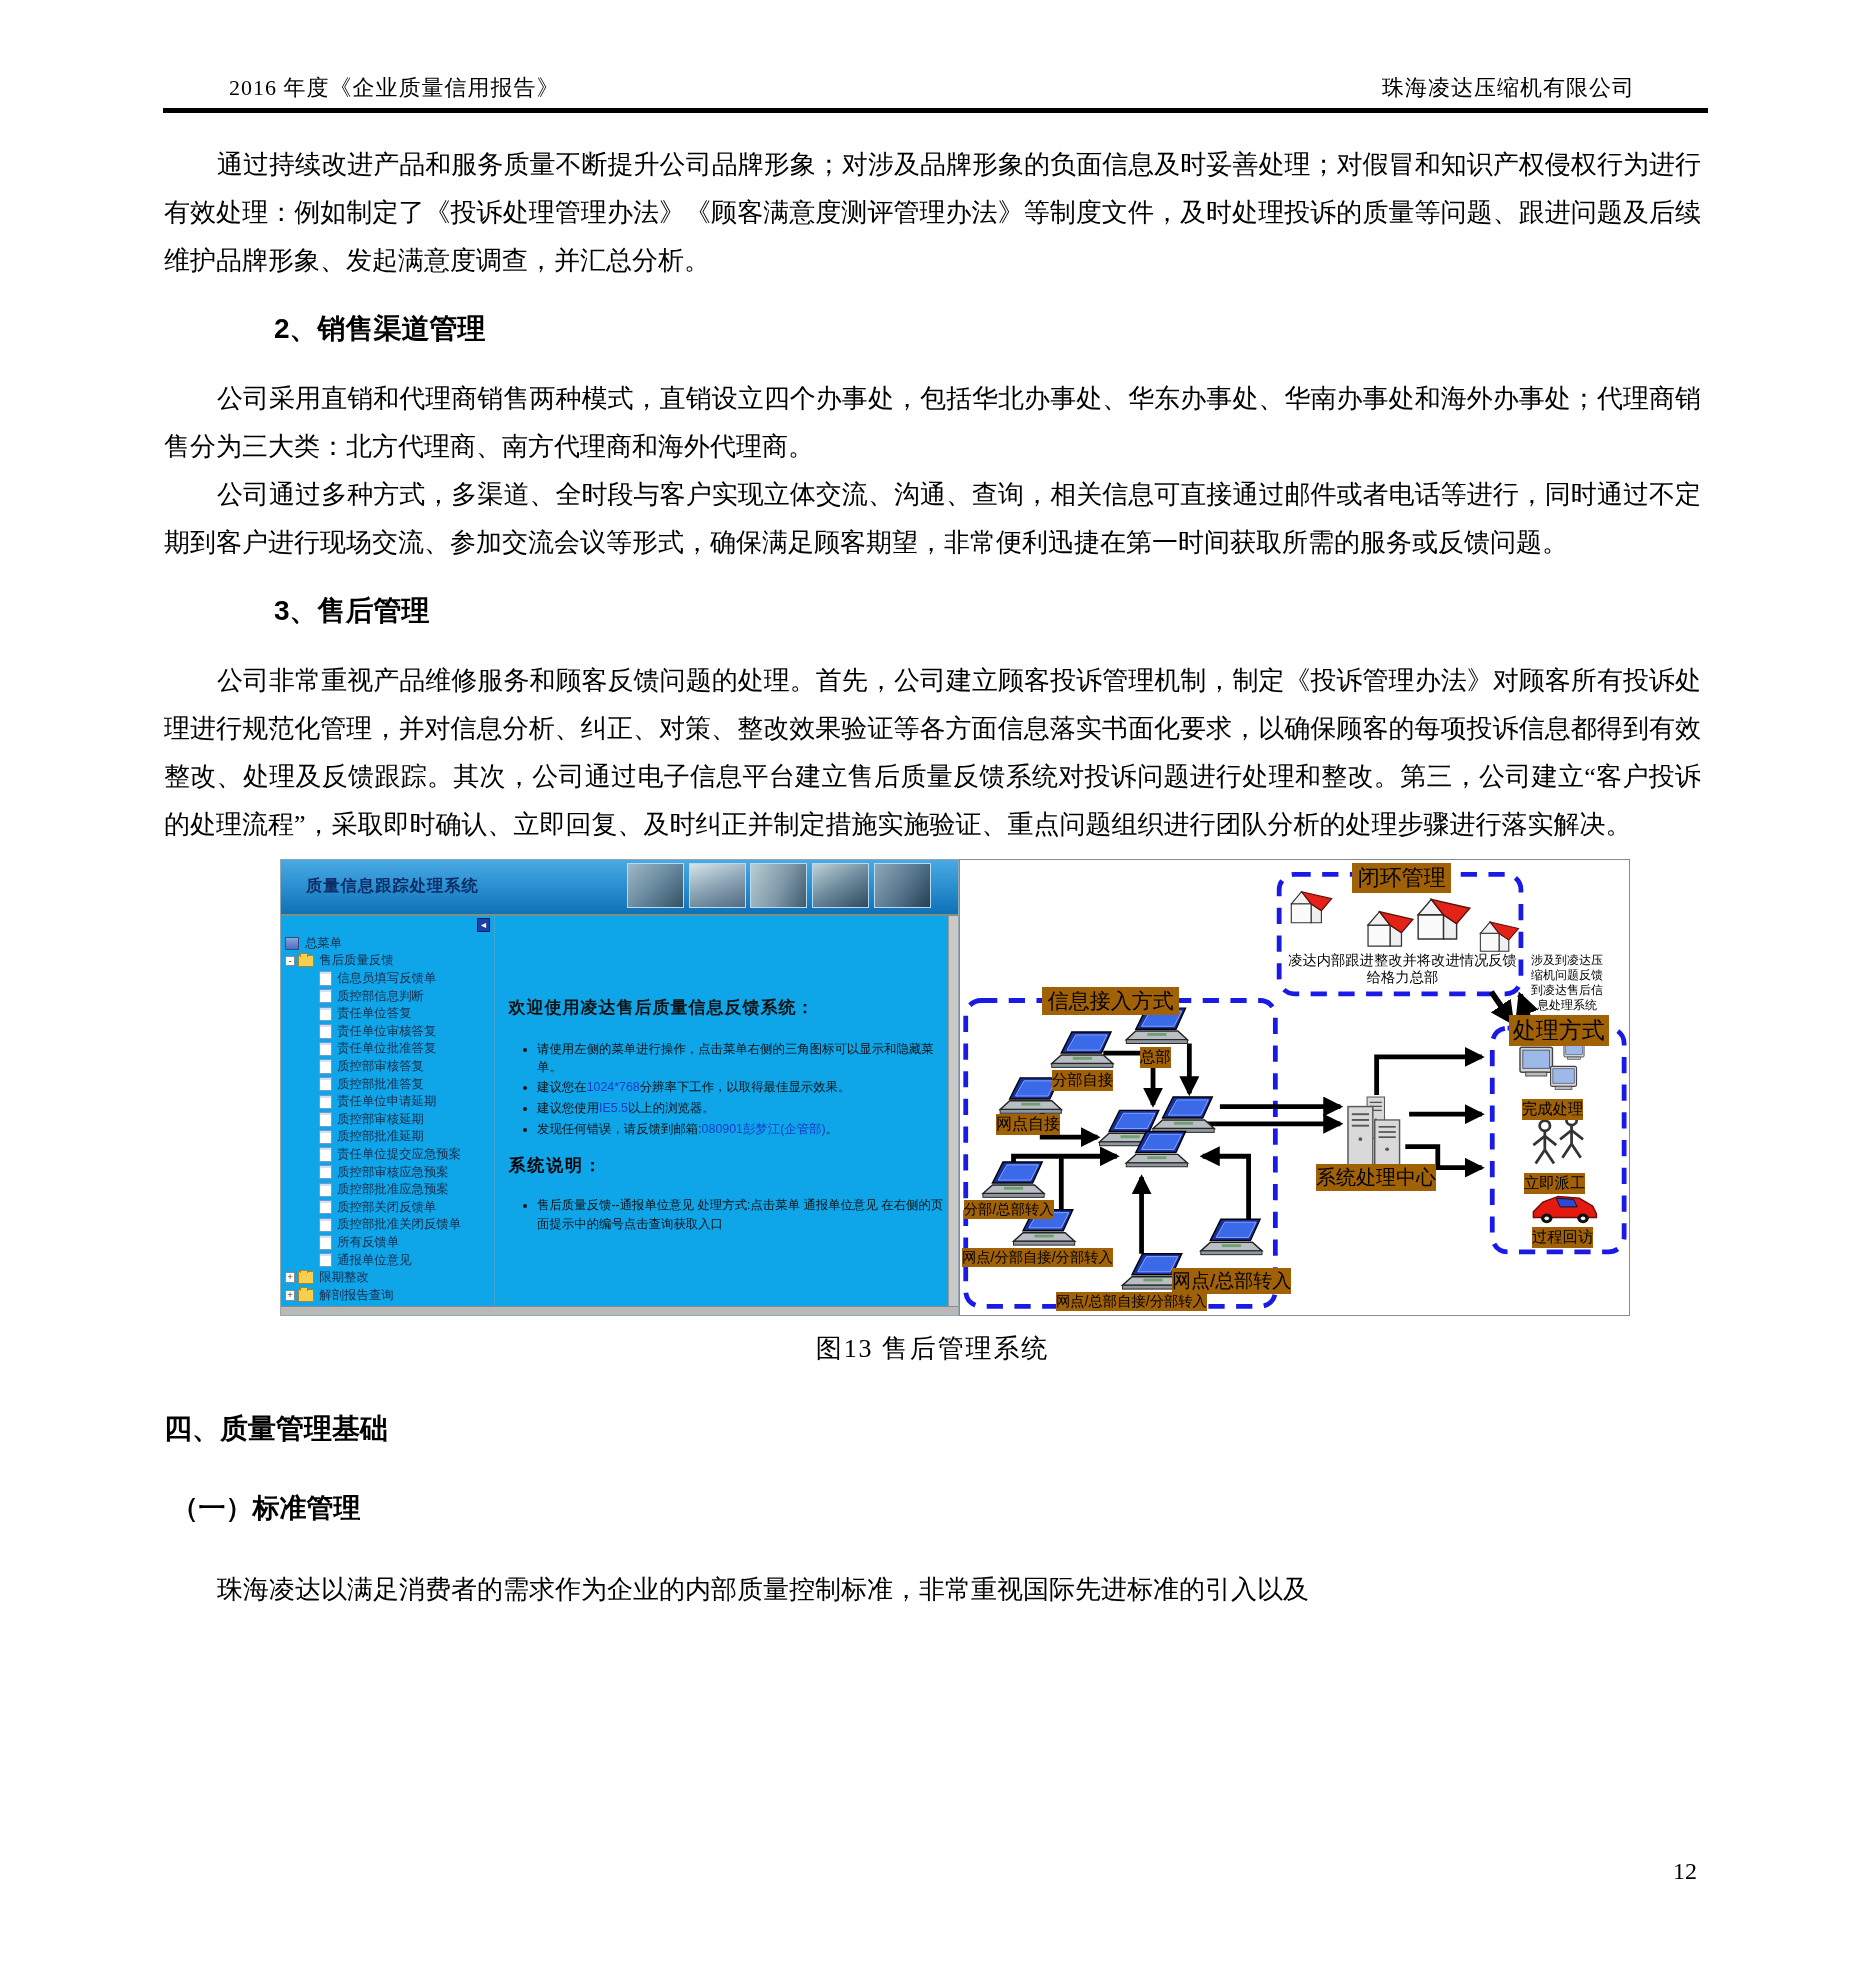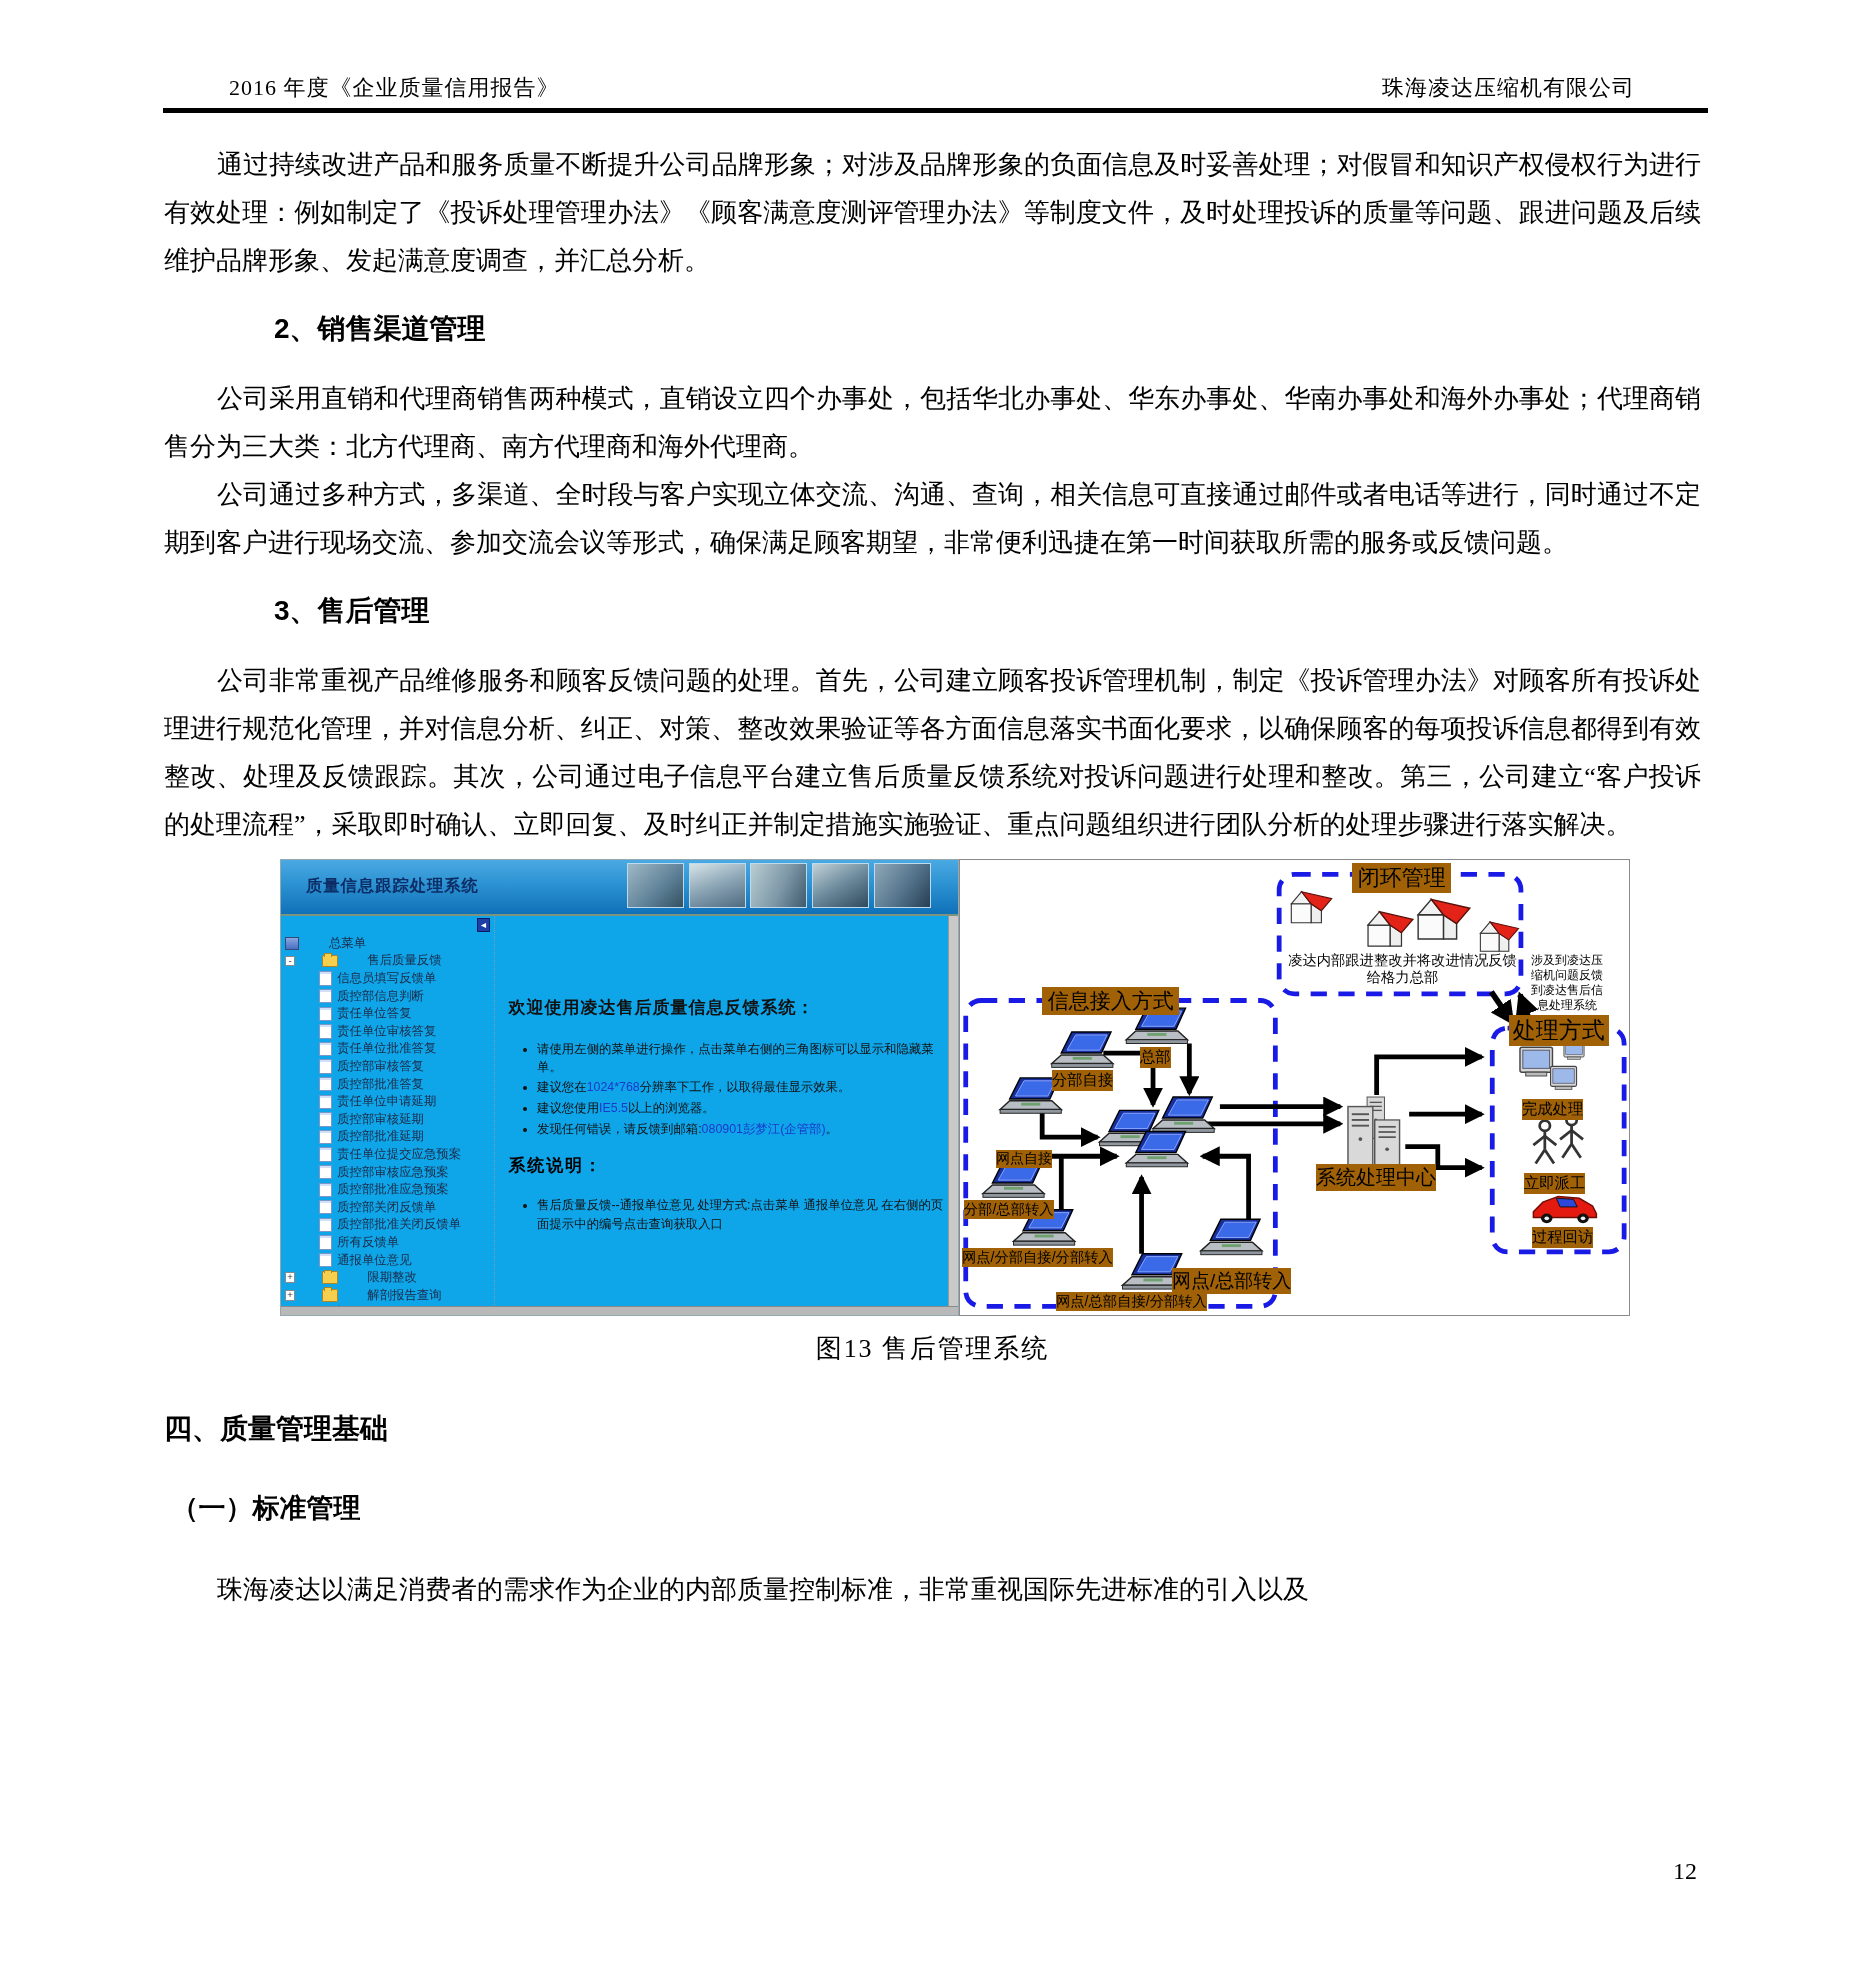--- a/index.html
+++ b/index.html
@@ -35,21 +35,21 @@
   .th2{background:linear-gradient(160deg,#d6e4e8,#8aa4b4 50%,#4f6a80);}
   .th3{background:linear-gradient(115deg,#b9cdd2,#7e98a8 55%,#3e5a6c);}
   .th4{background:linear-gradient(150deg,#c2d2d8,#6c8a9c 50%,#2f4a5c);}
   .th5{background:linear-gradient(125deg,#8fa8b8,#54748c 55%,#263e52);}
   .app-body{position:absolute;top:56px;bottom:7.6px;left:0;right:0;display:flex;overflow:hidden;}
   .tree{width:214px;flex:none;border-right:1px dotted #7aa0b8;box-sizing:border-box;
         padding-top:19px;position:relative;overflow:hidden;}
   .collapse-btn{position:absolute;top:2.9px;right:3.8px;width:13.4px;height:13.4px;background:#1c3fa8;color:#fff;
         font-size:8.6px;line-height:13.4px;text-align:center;border:1px solid #0a1c60;box-sizing:border-box;}
   .trow{display:flex;align-items:center;height:17.6px;font-size:12.4px;color:#1c2a46;white-space:nowrap;}
-  .lv0{padding-left:3.8px;gap:24px;}.lv1{padding-left:21px;}.lv2{padding-left:38px;}
+  .lv0{padding-left:3.8px;}.lv1{padding-left:21px;}.lv2{padding-left:38px;}
   .ebox{flex:none;width:10.5px;height:10.5px;box-sizing:border-box;border:1px solid #8a8a8a;background:#fff;
         font-size:9.6px;line-height:7.6px;text-align:center;color:#333;margin-right:2.9px;}
   .ico-folder{flex:none;width:14.3px;height:10.5px;background:#f7cf4e;border:1px solid #a9852a;border-radius:1px;
         margin-right:4.8px;position:relative;}
   .ico-folder::before{content:"";position:absolute;top:-2.9px;left:1px;width:5.7px;height:2.9px;background:#f7cf4e;
         border:1px solid #a9852a;border-bottom:none;}
   .ico-doc{flex:none;width:10.5px;height:12.4px;background:#fff;border:1px solid #7d96c8;margin-right:5.7px;
         box-shadow:inset 0 1.9px 0 #cfe0f8;}
   .ico-pc{flex:none;width:12.4px;height:11.5px;margin-right:5.7px;background:linear-gradient(#89a7e0,#4a6ec0);
         border:1px solid #334a7a;}
@@ -319,21 +319,21 @@
         </svg>
 
         <div class="dlabel" style="left:82px;top:127px;font-size:21px;padding:0 5.7px;">信息接入方式</div>
         <div class="dlabel" style="left:392px;top:3.8px;font-size:22px;padding:0 5.7px;">闭环管理</div>
         <div class="dblock" style="left:323px;top:92px;width:239px;font-size:14.3px;line-height:17px;text-align:center;">凌达内部跟进整改并将改进情况反馈给格力总部</div>
         <div class="dblock" style="left:566px;top:93px;width:82px;font-size:12px;line-height:15px;text-align:center;">涉及到凌达压缩机问题反馈到凌达售后信息处理系统</div>
         <div class="dlabel" style="left:549px;top:155px;font-size:23px;padding:0 3.8px;">处理方式</div>
         <div class="dlabel" style="left:356px;top:304px;font-size:20px;">系统处理中心</div>
         <div class="dlabel" style="left:180px;top:187px;font-size:15.3px;">总部</div>
         <div class="dlabel" style="left:92px;top:210px;font-size:15.3px;">分部自接</div>
-        <div class="dlabel" style="left:36px;top:254px;font-size:14px;margin-top:36px;">网点自接</div>
+        <div class="dlabel" style="left:36px;top:254px;font-size:16px;">网点自接</div>
         <div class="dlabel" style="left:3.8px;top:340px;font-size:14.3px;">分部/总部转入</div>
         <div class="dlabel" style="left:1.9px;top:388px;font-size:14.3px;">网点/分部自接/分部转入</div>
         <div class="dlabel" style="left:96px;top:432px;font-size:14.3px;">网点/总部自接/分部转入</div>
         <div class="dlabel" style="left:212px;top:401px;font-size:19px;margin-top:7px;">网点/总部转入</div>
         <div class="dlabel" style="left:562px;top:239px;font-size:15.3px;">完成处理</div>
         <div class="dlabel" style="left:564px;top:313px;font-size:15.3px;">立即派工</div>
         <div class="dlabel" style="left:572px;top:367px;font-size:15.3px;">过程回访</div>
       </div>
     </div>
 

